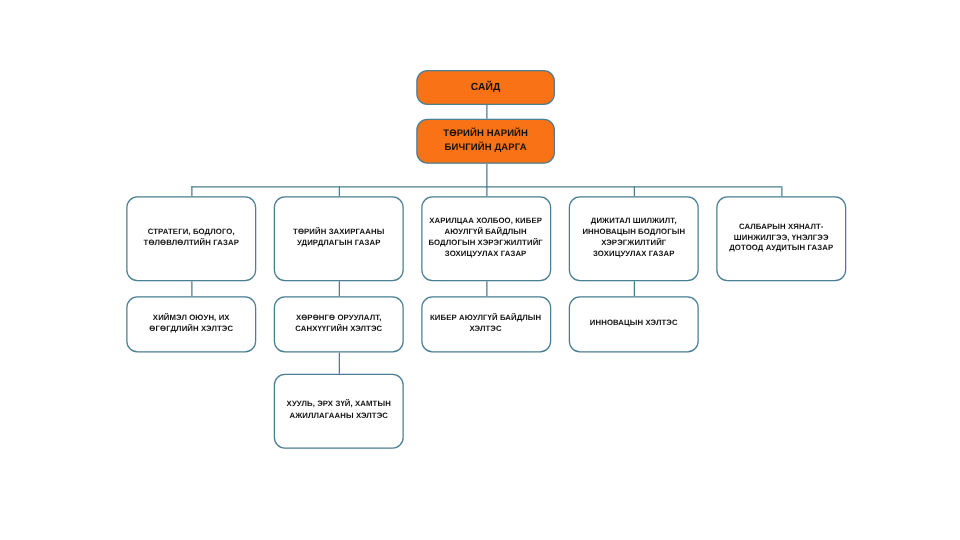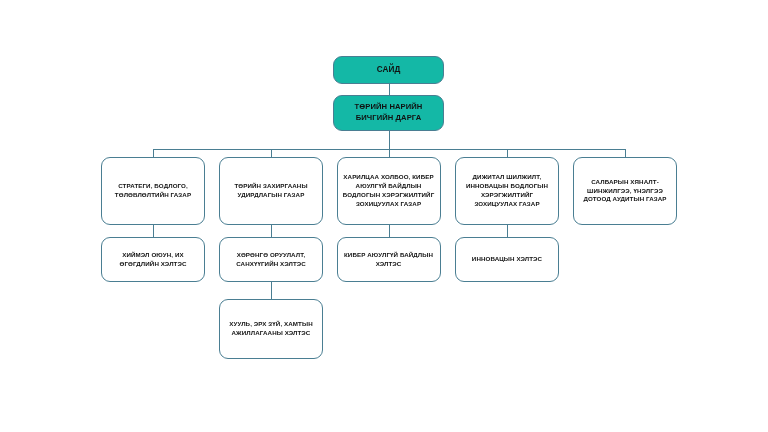--- a/index.html
+++ b/index.html
@@ -26,21 +26,21 @@
     border-radius: 9px;
     background: #ffffff;
     color: #111111;
     font-weight: 700;
     letter-spacing: 0.1px;
     line-height: 1.42;
     padding: 2px 4px;
     z-index: 2;
   }
   .node.filled {
-    background: #14b8a6;
+    background: #f97316;
     border-color: #4a7e92;
   }
   .node .label { display: block; width: 100%; }
 
   .t-lvl1 { font-size: 8.2px; }
   .t-lvl2 { font-size: 7.6px; }
   .t-row  { font-size: 6.2px; }
   .t-sub  { font-size: 6.2px; }
 
   

